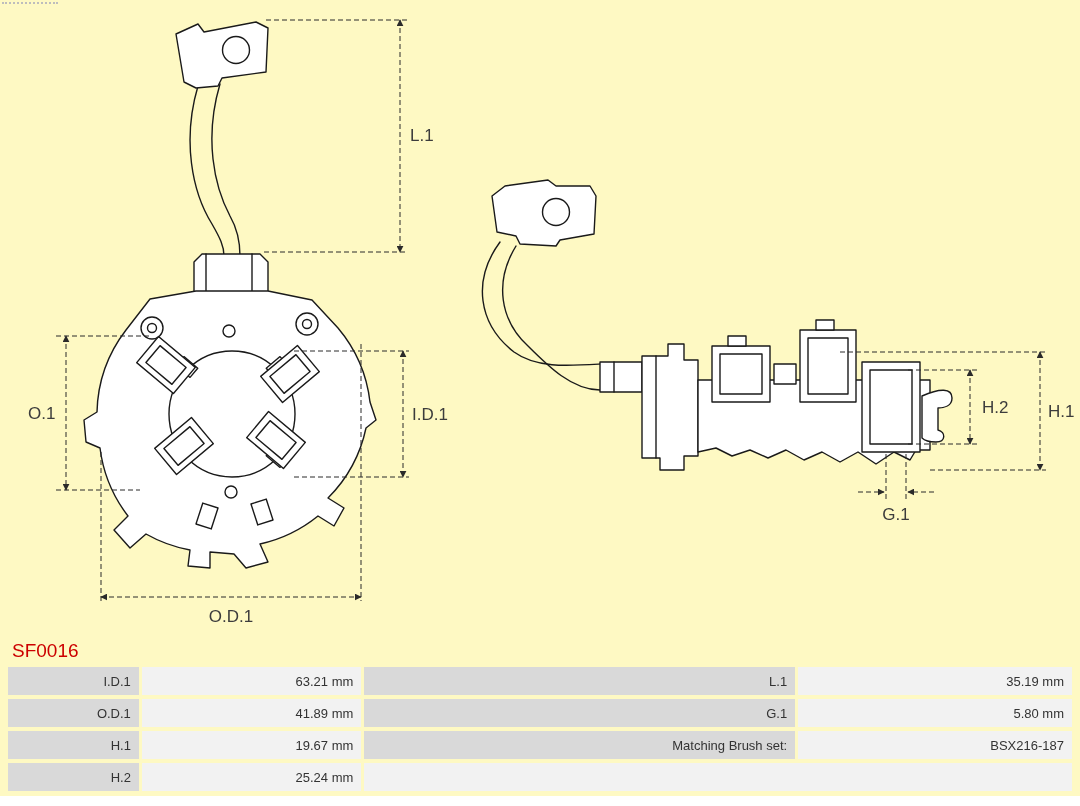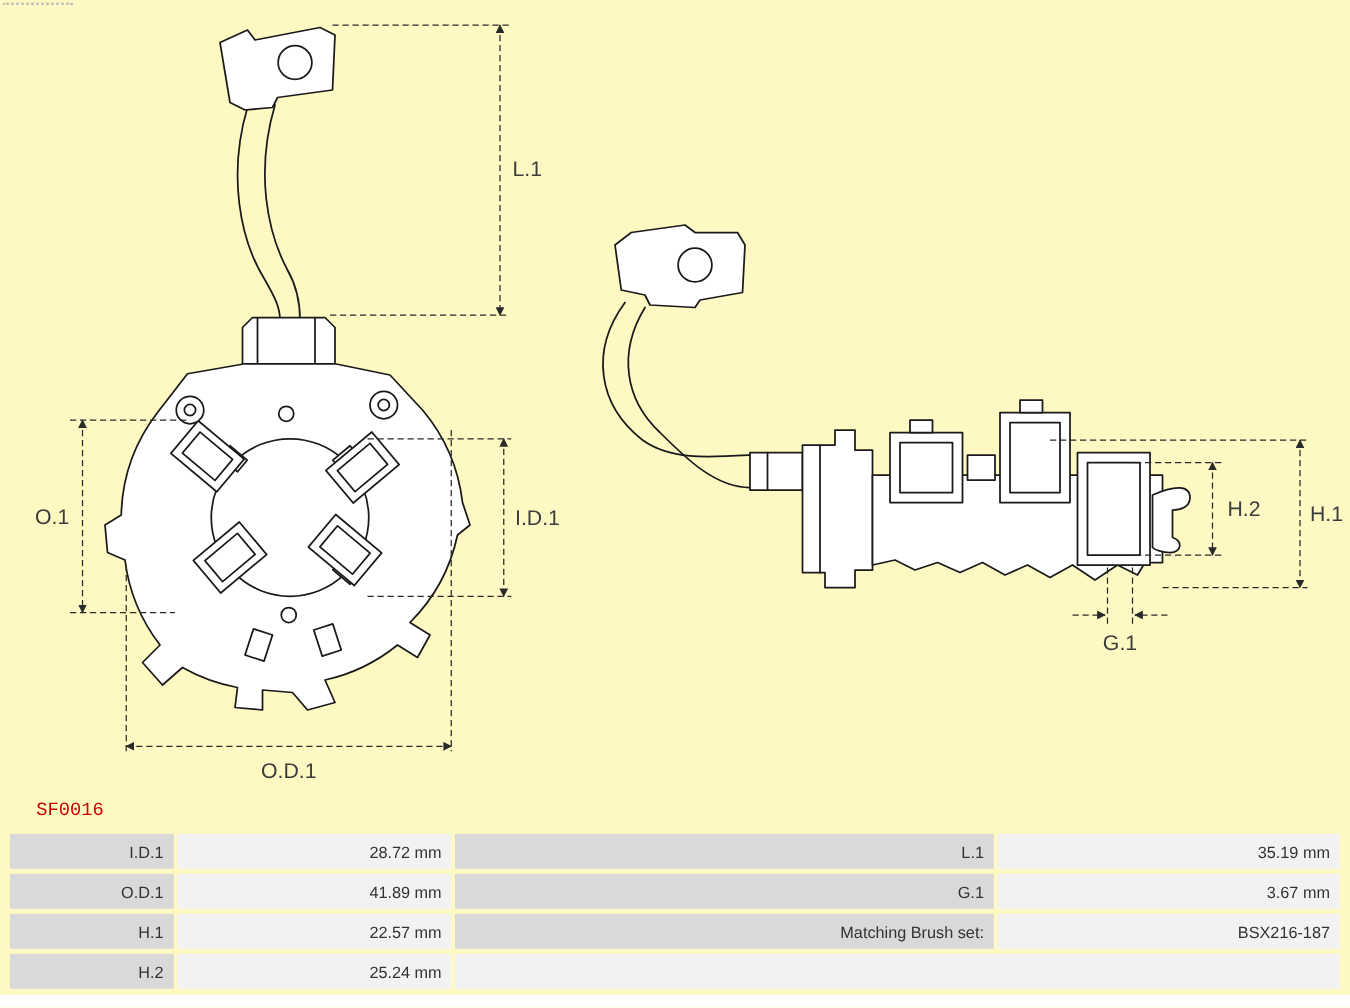--- a/index.html
+++ b/index.html
@@ -6,21 +6,21 @@
   .stage { position:relative; width:1080px; height:796px; background:#fef9c3; overflow:hidden;
            font-family:"Liberation Sans", sans-serif; }
   .corner-artifact { position:absolute; left:2px; top:2px; width:56px; height:0;
                      border-top:2px dotted #bdbdbd; }
   svg.drawing { position:absolute; left:0; top:0; }
   .outline { fill:#ffffff; stroke:#1a1a1a; stroke-width:1.4; stroke-linejoin:round; }
   .thin    { fill:none; stroke:#1a1a1a; stroke-width:1.4; stroke-linejoin:round; stroke-linecap:round; }
   .dim     { fill:none; stroke:#2a2a2a; stroke-width:1; stroke-dasharray:5 3; }
   .guide   { fill:none; stroke:#2a2a2a; stroke-width:1; stroke-dasharray:5 3; }
   .dimlabel{ font:17px "Liberation Sans", sans-serif; fill:#3c3c3c; }
-  .part-code { position:absolute; left:29px; top:640px; font-size:15px; color:#cc0000;font-family:Liberation Mono, monospace; }
+  .part-code { position:absolute; left:12px; top:640px; font-size:19px; color:#cc0000; }
   .specs-wrap { position:absolute; left:5px; top:663px; width:1070px; }
   table.specs { border-collapse:separate; border-spacing:3px 4px; table-layout:fixed;
                 width:100%; font-size:13px; color:#333; }
   table.specs td { height:28px; padding:0 8px; text-align:right; vertical-align:middle;
                    overflow:hidden; white-space:nowrap; }
   td.lbl { background:#d9d9d9; }
   td.val { background:#f2f2f2; }
 </style>
 </head>
 <body>
@@ -213,33 +213,33 @@
     <table class="specs">
       <colgroup>
         <col style="width:130px">
           <col style="width:218px">
           <col style="width:428px">
           <col style="width:272px">
       </colgroup>
       <tbody>
         <tr>
           <td class="lbl">I.D.1</td>
-          <td class="val">28.72 mm</td>
+          <td class="val">63.21 mm</td>
           <td class="lbl">L.1</td>
           <td class="val">35.19 mm</td>
         </tr>
         <tr>
           <td class="lbl">O.D.1</td>
           <td class="val">41.89 mm</td>
           <td class="lbl">G.1</td>
-          <td class="val">3.67 mm</td>
+          <td class="val">5.80 mm</td>
         </tr>
         <tr>
           <td class="lbl">H.1</td>
-          <td class="val">22.57 mm</td>
+          <td class="val">19.67 mm</td>
           <td class="lbl">Matching Brush set:</td>
           <td class="val">BSX216-187</td>
         </tr>
         <tr>
           <td class="lbl">H.2</td>
           <td class="val">25.24 mm</td>
           <td class="val" colspan="2"></td>
         </tr>
       </tbody>
     </table>

